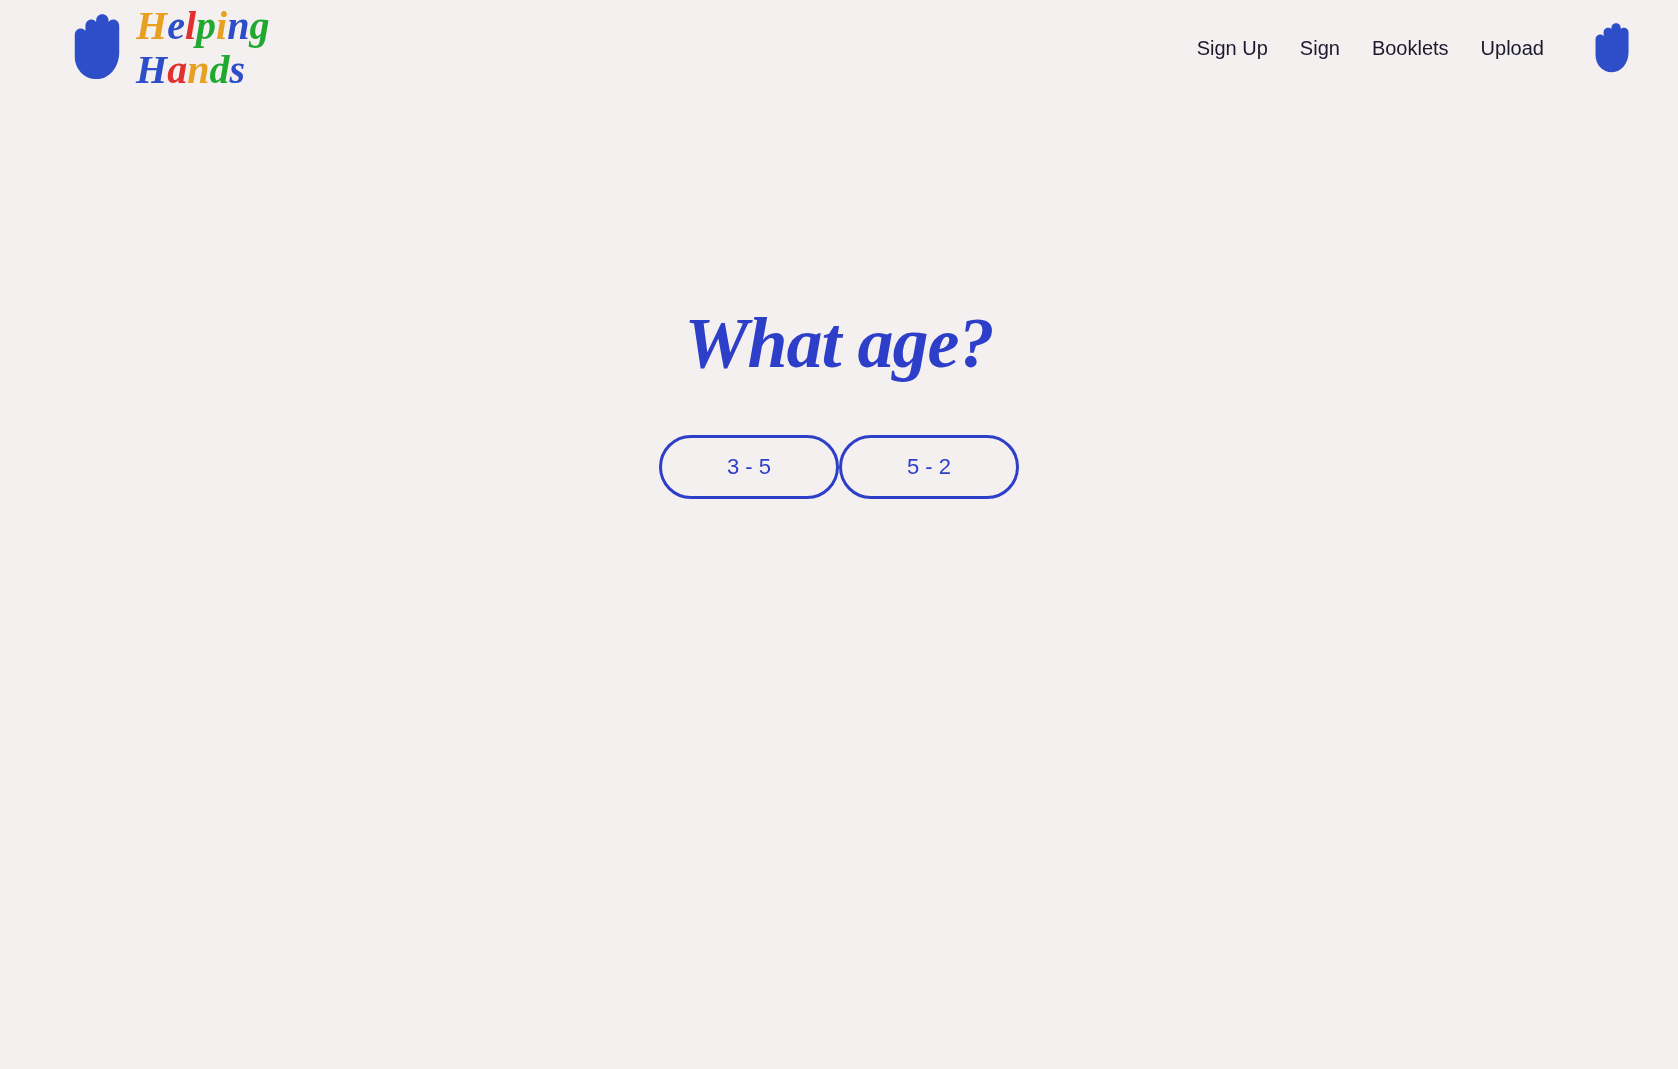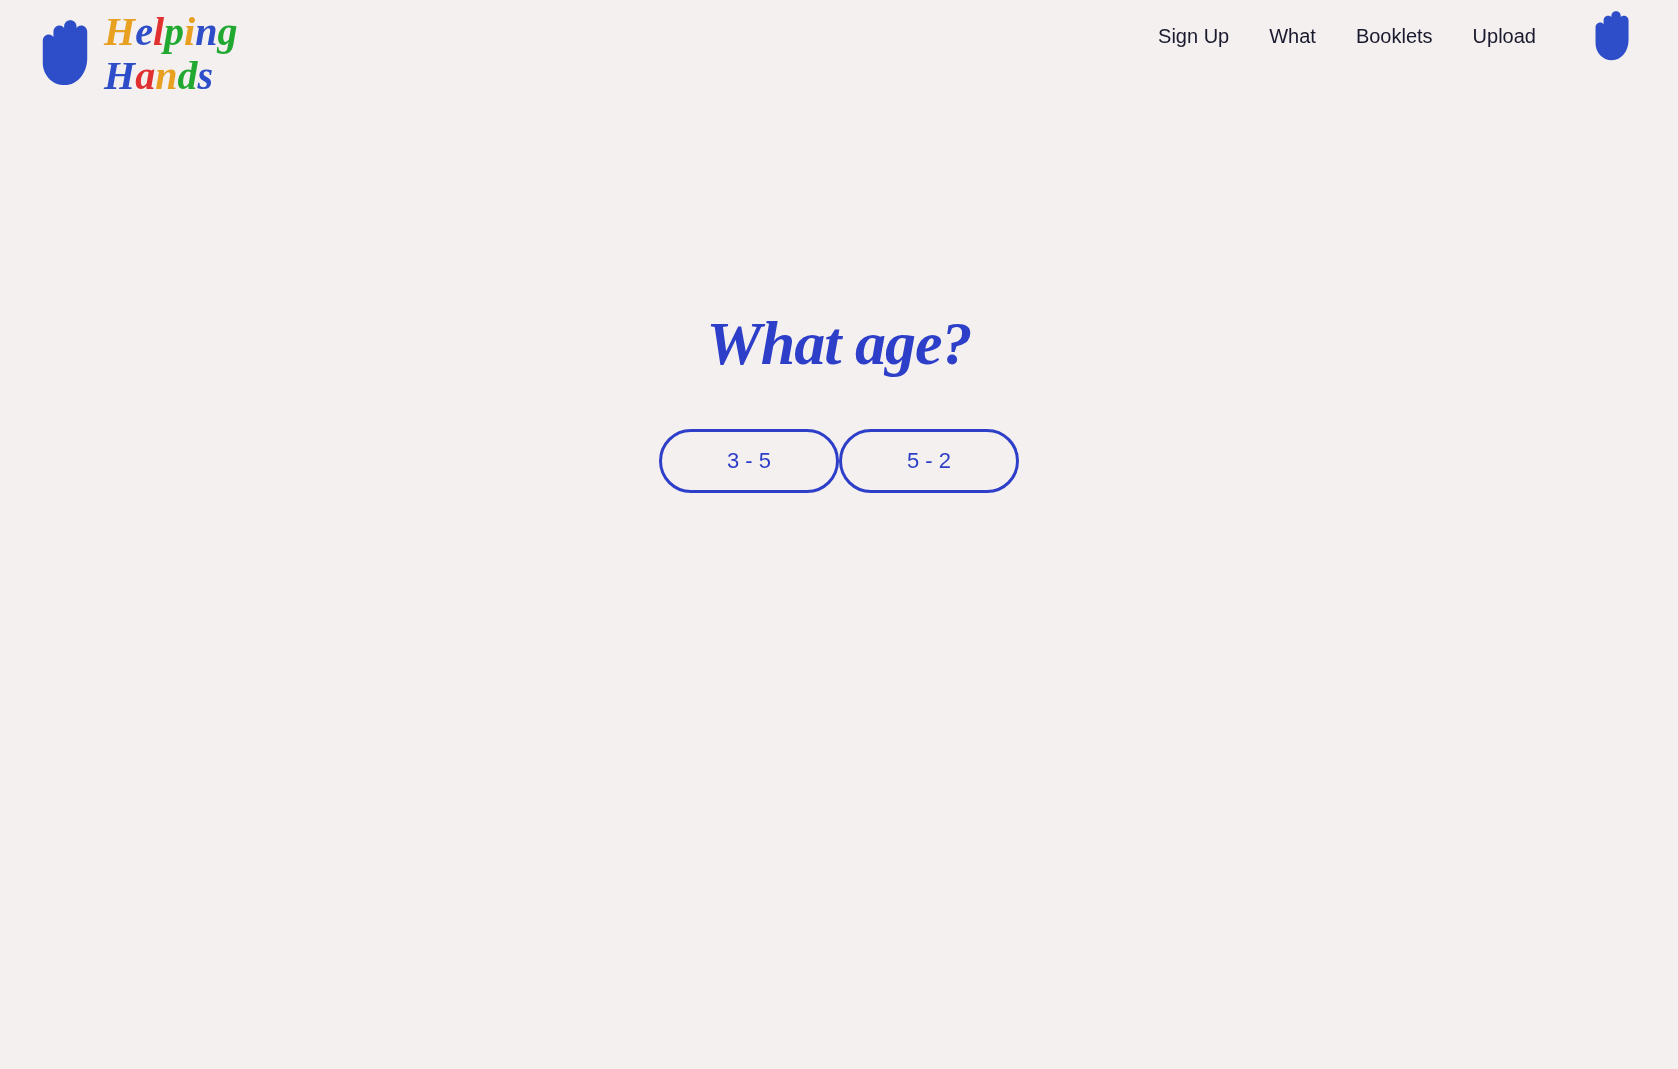--- a/index.html
+++ b/index.html
@@ -10,30 +10,31 @@
 
     body {
       background-color: #f5f0f0;
       font-family: Arial, sans-serif;
       min-height: 1069px;
       width: 1678px;
     }
 
     header {
       display: flex;
-      align-items: flex-start;
+      align-items: center;
       justify-content: space-between;
-      padding: 10px 40px 10px 30px;
+      padding: 4px 40px 10px 30px;
       background-color: #f5f0f0;
+      margin-left: 32px;
     }
 
     nav {
       display: flex;
       align-items: center;
-      gap: 40px;
+      gap: 32px;
     }
 
     nav a {
       text-decoration: none;
       color: #1a1a2e;
       font-size: 20px;
       font-family: Arial, sans-serif;
     }
 
     .hand-icon {
@@ -44,21 +45,21 @@
 
     main {
       display: flex;
       flex-direction: column;
       align-items: center;
       justify-content: center;
       padding-top: 200px;
     }
 
     .page-title {
-      font-size: 62px;
+      font-size: 72px;
       font-weight: 900;
       color: #2d3ec8;
       font-family: Georgia, 'Times New Roman', serif;
       font-style: italic;
       margin-bottom: 50px;
       letter-spacing: -1px;
     }
 
     .age-buttons {
       display: flex;
@@ -120,21 +121,21 @@
         <span style="color:#e8a020">H</span><span style="color:#2d4ec8">e</span><span style="color:#e03030">l</span><span style="color:#20a830">p</span><span style="color:#e8a020">i</span><span style="color:#2d4ec8">n</span><span style="color:#20a830">g</span>
       </span>
       <span class="logo-line">
         <span style="color:#2d4ec8">H</span><span style="color:#e03030">a</span><span style="color:#e8a020">n</span><span style="color:#20a830">d</span><span style="color:#2d4ec8">s</span>
       </span>
     </div>
   </div>
 
   <nav>
     <a href="#">Sign Up</a>
-    <a href="#">What</a>
+    <a href="#">Sign</a>
     <a href="#">Booklets</a>
     <a href="#">Upload</a>
 
     <svg class="hand-icon" viewBox="0 0 52 60" xmlns="http://www.w3.org/2000/svg" style="cursor:pointer">
       <path d="M26 58 C15 58 7 49 7 38 L7 20 C7 17 9.5 14.5 12.5 14.5 C14 14.5 15.5 15.2 16.3 16.5 L16.3 12 C16.3 9 18.7 6.6 21.7 6.6 C23.1 6.6 24.4 7.2 25.3 8.2 L25.3 6.8 C25.3 3.8 27.7 1.4 30.7 1.4 C33.7 1.4 36.1 3.8 36.1 6.8 L36.1 8.2 C37 7.2 38.3 6.6 39.7 6.6 C42.7 6.6 45.1 9 45.1 12 L45.1 35 C45.1 48 36.5 58 26 58Z" fill="#2d4ec8"></path>
     </svg>
   </nav>
 </header>
 
 <main>

